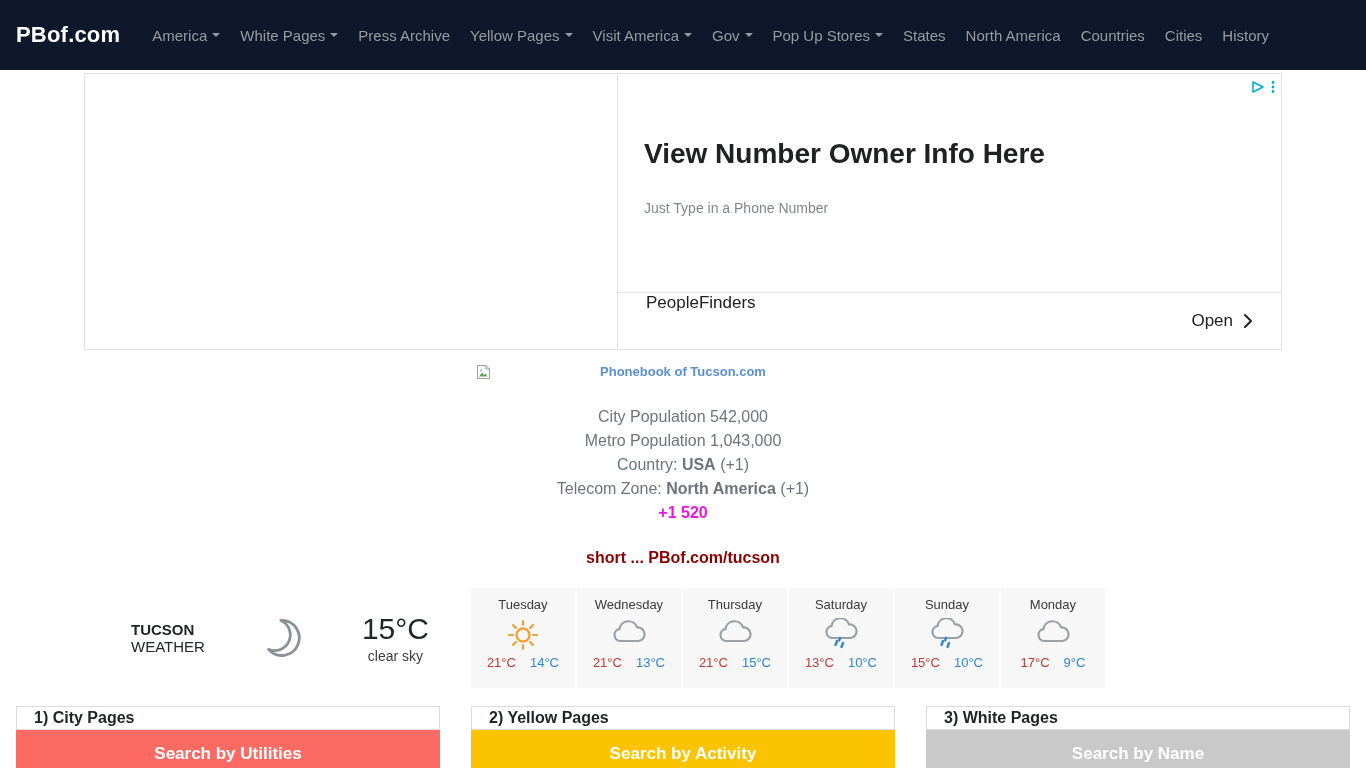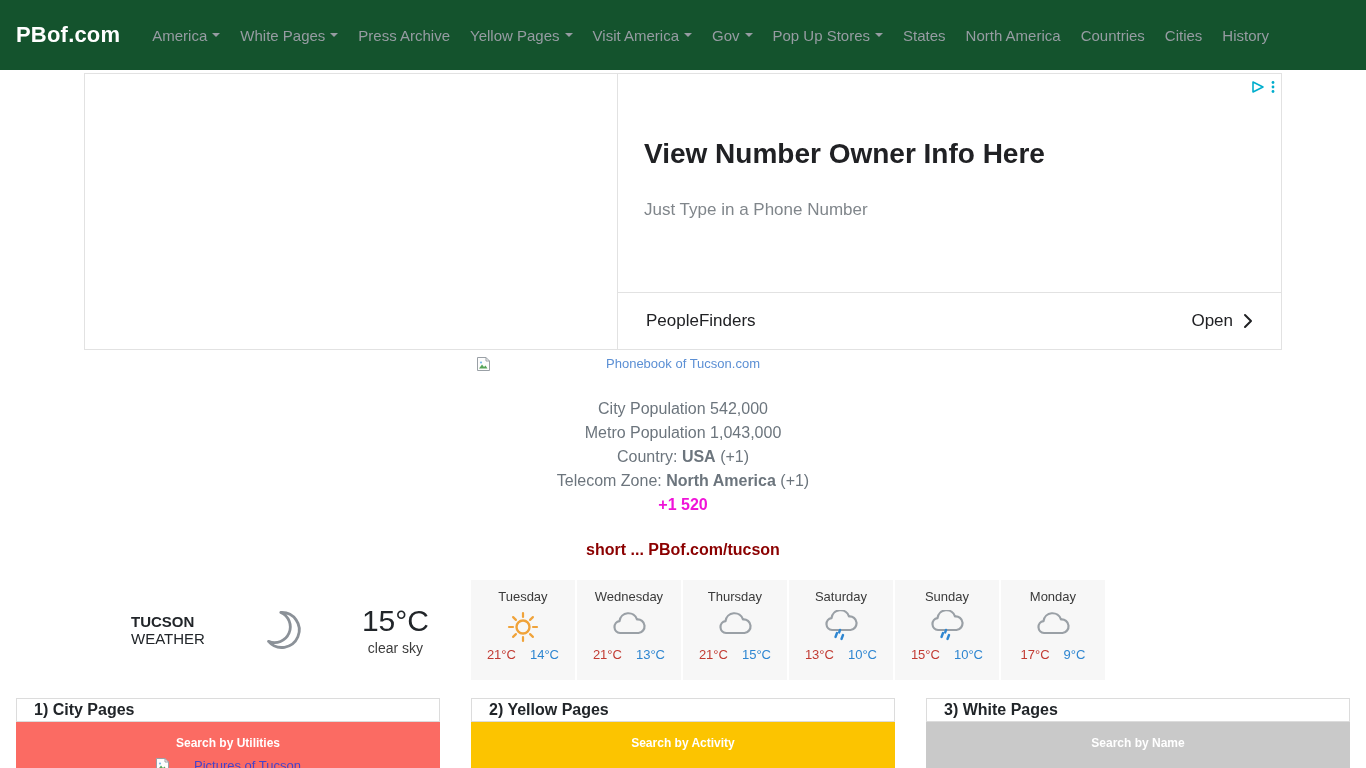--- a/index.html
+++ b/index.html
@@ -1,44 +1,44 @@
 <!DOCTYPE html>
 <html><head>
 <meta charset="utf-8">
 <style>
   * { margin:0; padding:0; box-sizing:border-box; }
   html,body { width:1366px; height:768px; overflow:hidden; background:#fff;
               font-family:"Liberation Sans","DejaVu Sans",sans-serif; }
 
   
-  .navbar { height:70px; background:#14532d; display:flex; align-items:center; padding:0 16px; }
+  .navbar { height:70px; background:#0f172a; display:flex; align-items:center; padding:0 16px; }
   .brand { color:#fff; font-size:22px; font-weight:600; margin-right:24px; letter-spacing:.2px; cursor:pointer; }
   .nav-items { display:flex; align-items:center; list-style:none; }
   .nav-item { color:#969ca2; font-size:15px; padding:8px 8px; margin-right:4px; cursor:pointer; white-space:nowrap; }
   .nav-item .caret { display:none; width:0; height:0; border:4px solid transparent; border-top-color:#969ca2;
                      margin-left:5px; vertical-align:middle; }
   .nav-item[data-dd="true"] .caret { display:inline-block; }
 
   
   .container { width:1198px; margin:0 auto; }
 
   
   .ad-row { display:flex; margin-top:3px; height:277px; }
   .ad-left { width:534px; background:#fff; border:1px solid #e2e2e2; }
   .ad-right { flex:1; background:#fff; border:1px solid #e2e2e2; border-left:none; position:relative; }
   .adchoices { position:absolute; top:6px; right:6px; display:flex; align-items:center; gap:6px; }
   .ad-headline { font-size:28px; color:#202124; margin:64px 0 0 26px; font-weight:700; }
-  .ad-sub { font-size:17px; color:#80868b; margin:30px 0 0 26px; }
+  .ad-sub { font-size:14px; color:#80868b; margin:30px 0 0 26px; }
   .ad-bottom { position:absolute; left:0; right:0; bottom:0; height:57px; border-top:1px solid #e2e2e2;
-               display:flex; align-items:center; justify-content:space-between; padding:0 28px; }
+               display:flex; justify-content:space-between; padding:0 28px; }
   .ad-advertiser { font-size:17px; color:#202124; }
   .ad-open { font-size:17px; color:#202124; display:flex; align-items:center; gap:10px; cursor:pointer; }
 
   
-  .logo-row { position:relative; margin-top:6px; height:16px; }
+  .logo-row { position:relative; margin-top:14px; height:16px;font-weight:bold; }
   .logo-broken { position:absolute; left:392px; top:0; }
   .logo-link { display:block; width:1116px; margin:0 auto; text-align:center;
                color:#5b8fd4; font-size:13px; text-decoration:none; cursor:pointer; }
   .city-info { width:1116px; margin:25px auto 0; text-align:center; color:#6c757d;
                font-size:16px; line-height:24px; }
   .city-info b { font-weight:bold; }
   .phone-code { color:#f013d8; font-weight:bold; }
   .short-line { color:#8b0000; font-weight:bold;margin-top:21px; }
   .short-line a { color:#8b0000; text-decoration:none; cursor:pointer; }
 
@@ -60,21 +60,21 @@
   .wicon[data-icon="rain"]  .i-rain  { display:inline; }
   .ftemps { font-size:13px; margin-top:2px; }
   .t-hi { color:#c23b33; margin-right:14px;text-align:center; }
   .t-lo { color:#2e86d1; }
 
   
   .sections { display:grid; grid-template-columns:1fr 1fr 1fr; gap:31px; margin:18px 16px 0; }
   .sec-header { border:1px solid #dcdcdc; background:#fff; padding:2px 17px; font-size:16px;
                 font-weight:bold; color:#212529; }
   .sec-body { height:96px; text-align:center; padding-top:14px; }
-  .sec-body .btn-label { color:#fff; font-weight:bold; font-size:12px; cursor:pointer; }
+  .sec-body .btn-label { color:#fff; font-weight:bold; font-size:17px; cursor:pointer; }
   .bg-red { background:#fb6b63; }
   .bg-yellow { background:#fcc400; }
   .bg-gray { background:#c9c9c9; }
   .sec-link-row { display:flex; justify-content:center; align-items:center; gap:24px; margin-top:7px; }
   .sec-link { color:#4444cc; font-size:13px; text-decoration:underline; cursor:pointer; }
 </style>
 </head>
 <body>
 
 <nav class="navbar">

